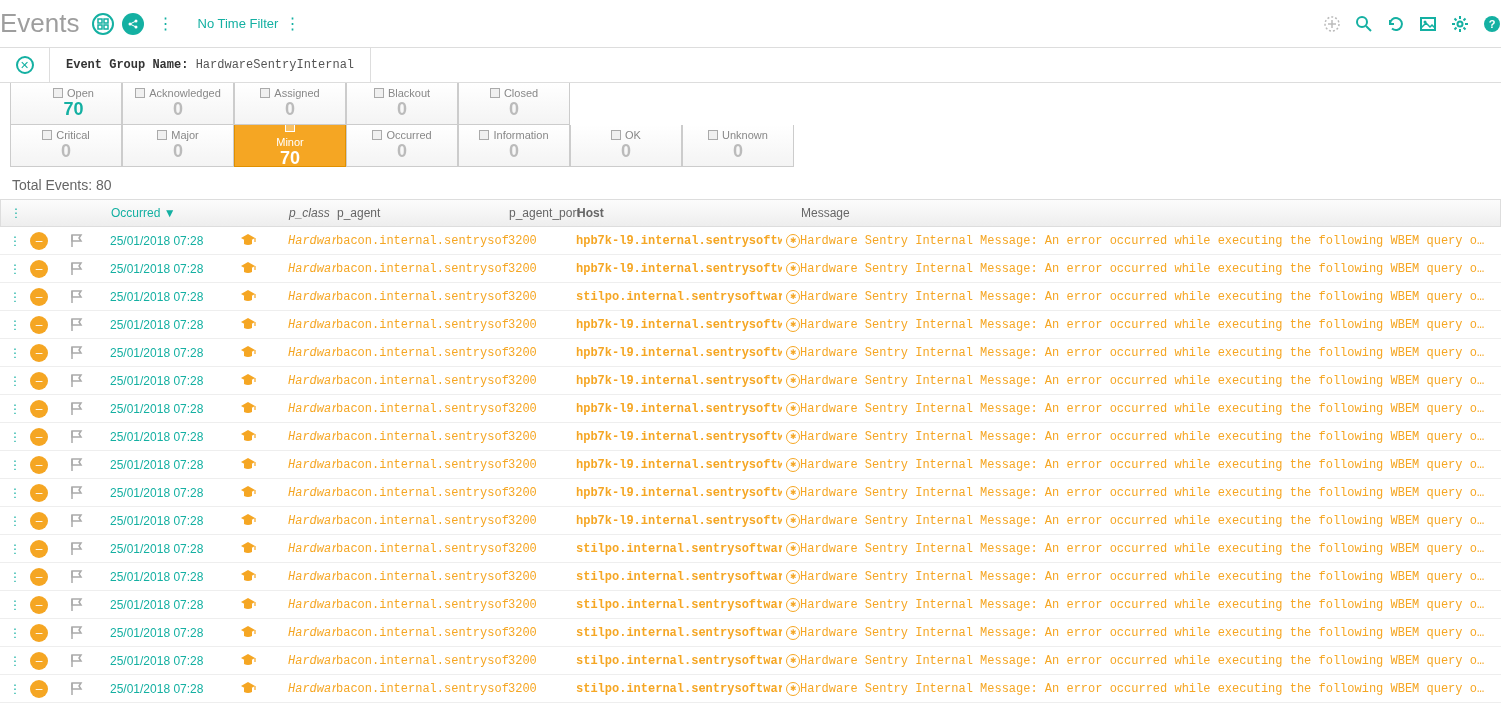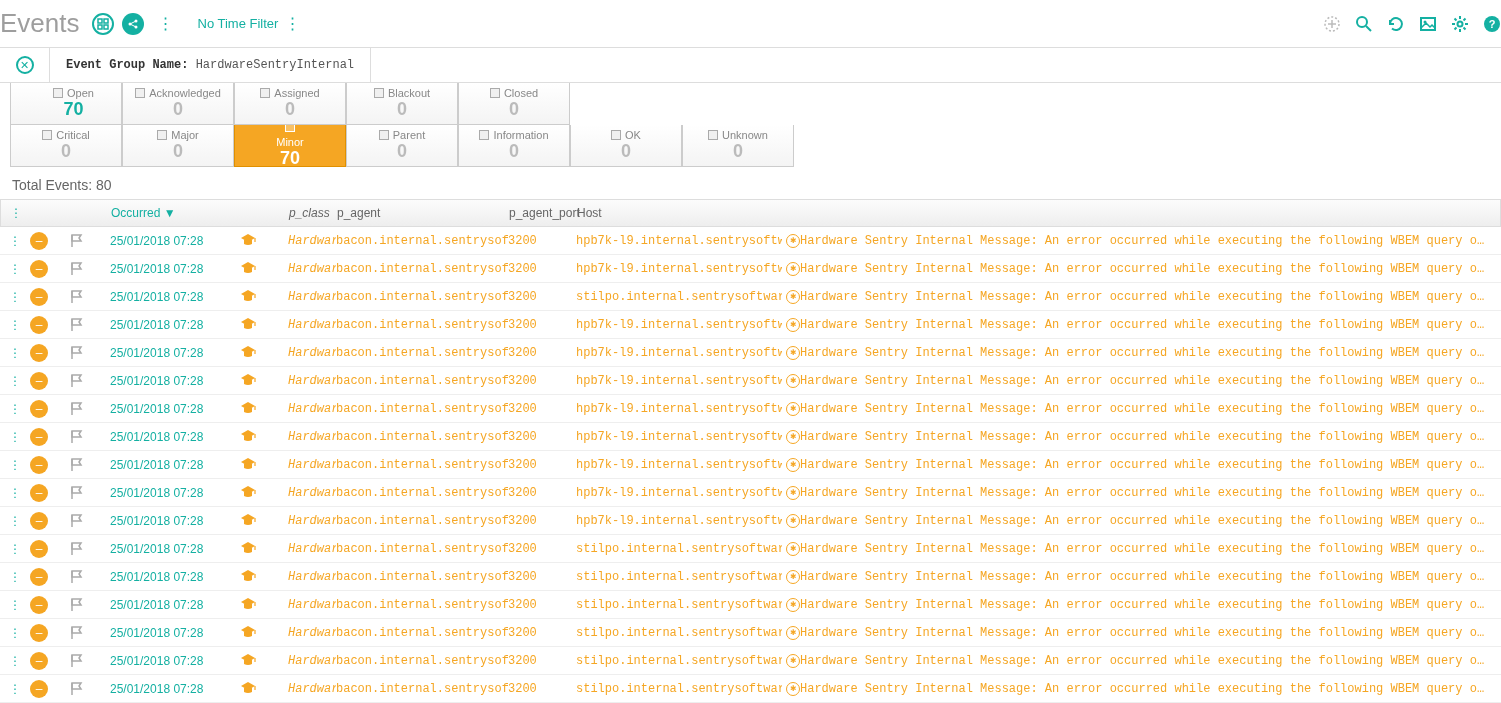--- a/index.html
+++ b/index.html
@@ -36,21 +36,21 @@
 .sev-card.active .chk { border-color:#fff; background:rgba(255,255,255,0.3);}
 .total-line { padding: 10px 12px 6px; font-size: 14px; color: #666; }
 .table-head { display: flex; align-items: center; background: linear-gradient(#fcfcfc,#eee); border: 1px solid #ddd; height: 28px; font-size: 12px; color: #666;}
 .col-actions { width: 30px; text-align:center; color:#14b0a2; cursor:pointer; }
 .col-sev { width: 40px; }
 .col-flag { width: 40px; }
 .col-occurred { width: 130px; color: #14b0a2; cursor:pointer;}
 .col-class { width: 48px; font-style: italic; }
 .col-agent { width: 172px; }
 .col-port { width: 68px; }
-.col-host { width: 224px; }
+.col-host { width: 224px; font-weight: bold; }
 .col-msg { flex: 1; padding-right:10px;}
 .col-grad { width: 48px; }
 .row { display: flex; align-items: center; height: 28px; border-bottom: 1px solid #eee; font-size: 12px;}
 .row .col-actions { color:#14b0a2;}
 .sev-ic { width: 18px; height: 18px; border-radius: 50%; background: #f5a623; color: #fff; display: inline-flex; align-items: center; justify-content: center; font-size: 12px; }
 .row .col-occurred { color: #14b0a2; }
 .row .col-class, .row .col-agent, .row .col-port, .row .col-host, .row .col-msg { color: #f5a623; white-space: nowrap; overflow: hidden; text-overflow: clip; font-family: "Courier New", monospace; font-size: 12px;}
 .row .col-msg { text-overflow: ellipsis; }
 .grad-ic { width:16px; height:16px; display:inline-flex; align-items:center; justify-content:center; color:#f5a623;}
 .host-wrap { display:flex; align-items:center; gap:4px;}
@@ -192,21 +192,21 @@
     <div class="sev-card active">
       <div class="lbl">
         <span class="chk"></span>
         <span>Minor</span>
       </div>
       <div class="cnt">70</div>
     </div>
     <div class="sev-card">
       <div class="lbl">
         <span class="chk"></span>
-        <span>Parent</span>
+        <span>Occurred</span>
       </div>
       <div class="cnt">0</div>
     </div>
     <div class="sev-card">
       <div class="lbl">
         <span class="chk"></span>
         <span>Information</span>
       </div>
       <div class="cnt">0</div>
     </div>
@@ -231,20 +231,21 @@
 <div class="table-head">
   <div class="col-actions">⋮</div>
   <div class="col-sev"></div>
   <div class="col-flag"></div>
   <div class="col-occurred">Occurred ▼</div>
   <div class="col-grad"></div>
   <div class="col-class">p_class</div>
   <div class="col-agent">p_agent</div>
   <div class="col-port">p_agent_port</div>
   <div class="col-host">Host</div>
+  <div class="col-msg">Message</div>
 </div>
 
 <div id="table-body">
     <div class="row">
       <div class="col-actions">⋮</div>
       <div class="col-sev"><span class="sev-ic">–</span></div>
       <div class="col-flag">
         <svg width="14" height="14" viewBox="0 0 14 14">
           <path d="M2 1 L2 13" stroke="#aaa" stroke-width="1.5"></path>
           <path d="M2 1 L11 1 L9 4 L11 7 L2 7 Z" fill="none" stroke="#aaa" stroke-width="1.5"></path>

